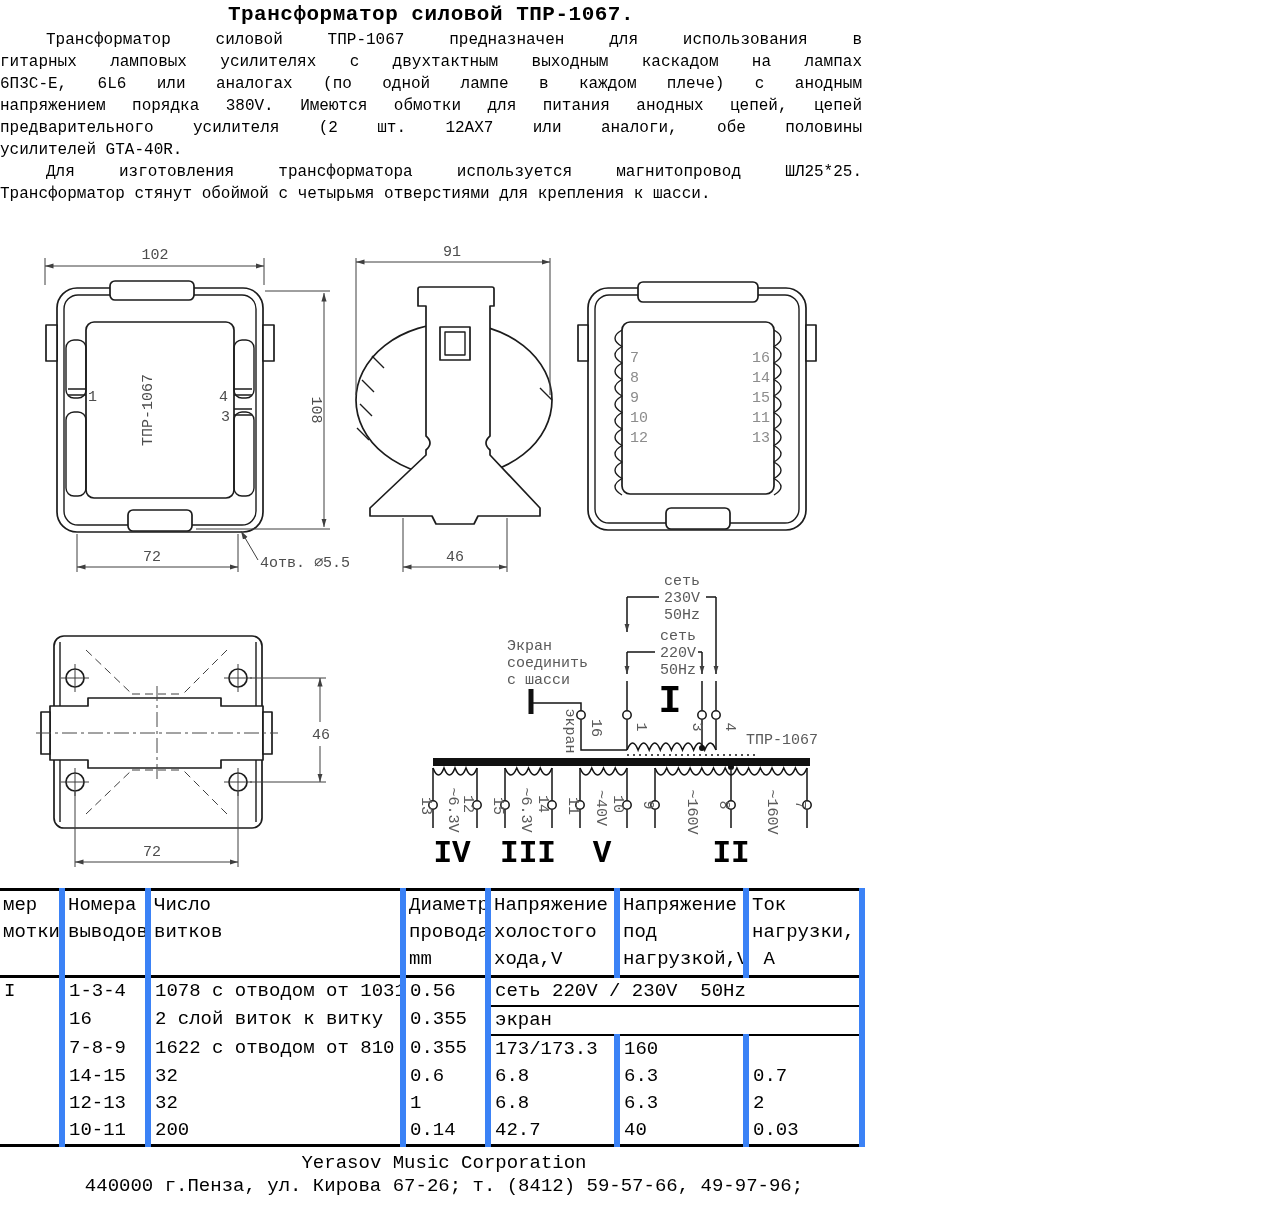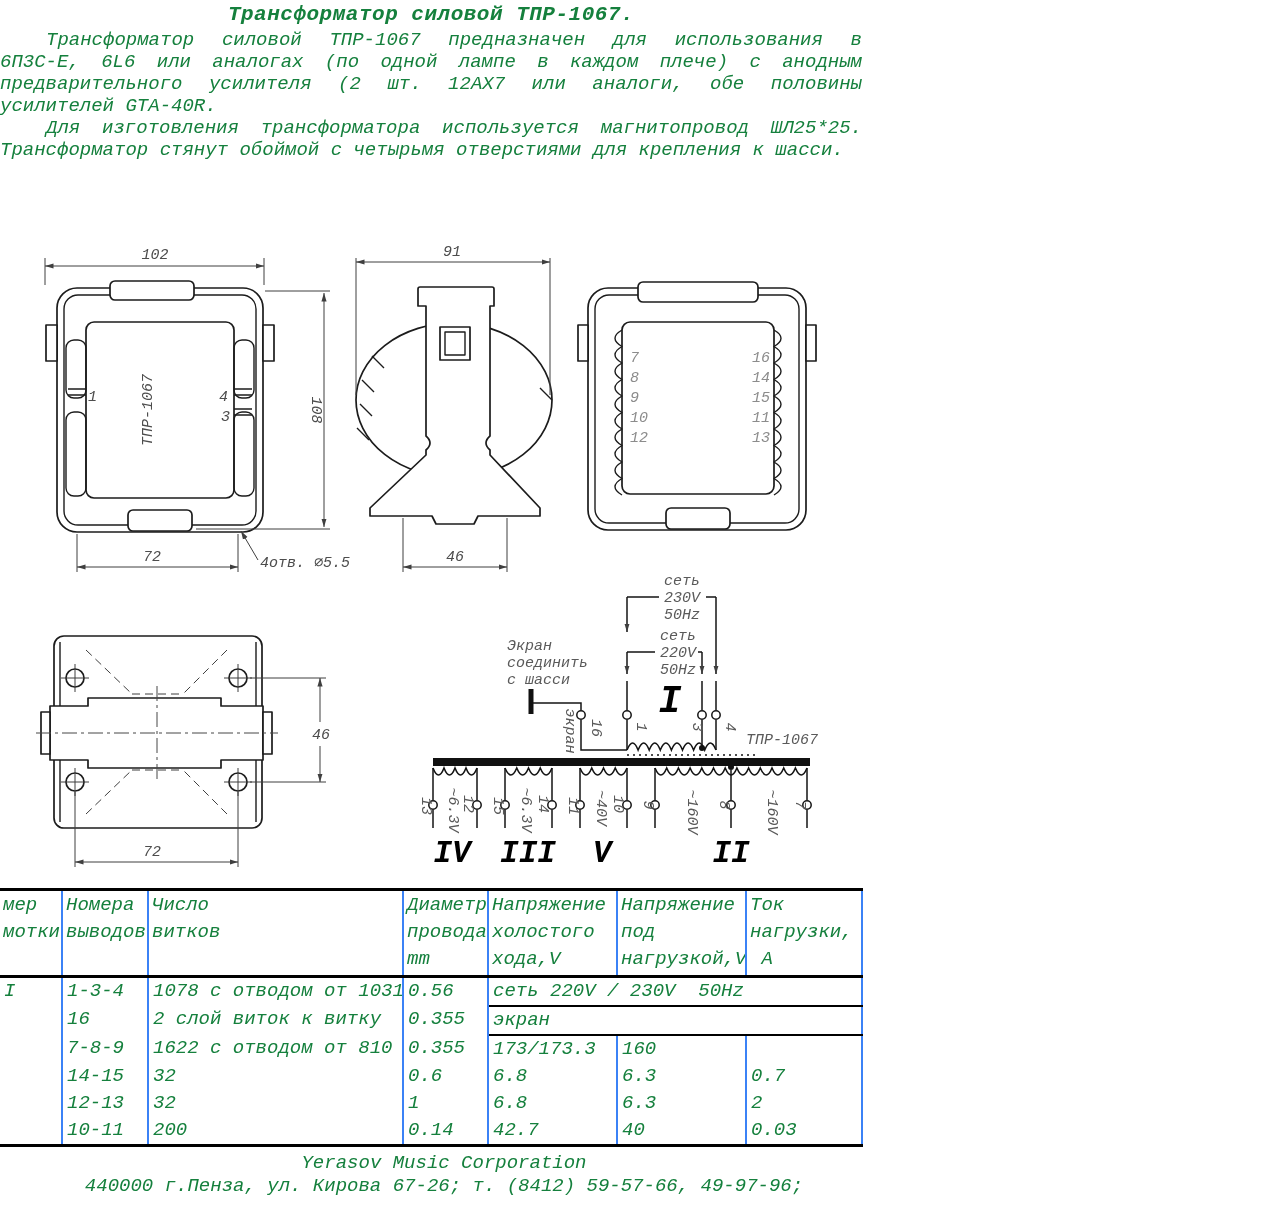--- a/index.html
+++ b/index.html
@@ -1,20 +1,20 @@
 <!DOCTYPE html>
 <html><head>
 <meta charset="utf-8">
 <style>
   html,body{margin:0;padding:0;background:#fff;}
   #page{position:relative;width:1264px;height:1221px;background:#fff;overflow:hidden;
-        font-family:"Liberation Mono","DejaVu Sans Mono",monospace;color:#15803d;font-style:italic;}
+        font-family:"Liberation Mono","DejaVu Sans Mono",monospace;color:#000000;}
   #title{position:absolute;top:3px;left:0;width:862px;text-align:center;
          font-size:21px;font-weight:bold;letter-spacing:.5px;}
-  #paras{position:absolute;top:29px;left:0;width:862px;font-size:19px;line-height:22px;}
+  #paras{position:absolute;top:29px;left:0;width:862px;font-size:16px;line-height:22px;}
   .pline{text-align:justify;text-align-last:justify;white-space:normal;}
   .pline.first{padding-left:46px;}
   .pline.last{text-align-last:left;}
   #draw{position:absolute;left:0;top:240px;}
   #draw text{font-family:"Liberation Mono","DejaVu Sans Mono",monospace;}
   .ln{fill:none;stroke:#1c1c1c;stroke-width:1.7;stroke-linejoin:round;stroke-linecap:round;}
   .ln2{fill:none;stroke:#1c1c1c;stroke-width:1.4;stroke-linejoin:round;}
   .wh{fill:#fff;stroke:#1c1c1c;stroke-width:1.7;stroke-linejoin:round;}
   .lt{fill:none;stroke:#3f3f3f;stroke-width:1;}
   .dim{fill:none;stroke:#3f3f3f;stroke-width:1;}
@@ -23,21 +23,21 @@
   .dot{stroke-dasharray:2 4;}
   .wire{fill:none;stroke:#141414;stroke-width:1.5;}
   .coil{fill:none;stroke:#141414;stroke-width:1.6;}
   .pc{fill:#fff;stroke:#141414;stroke-width:1.5;}
   text.dt{font-size:15px;fill:#4d4d4d;}
   text.pn{font-size:15px;fill:#8c8c8c;}
   text.sg{font-size:15px;fill:#5a5a5a;}
   text.rn{font-family:"Liberation Serif","DejaVu Serif",serif;font-weight:bold;fill:#000;}
   #spec-table{position:absolute;left:0;top:888px;width:862px;border-collapse:collapse;
     table-layout:fixed;font-size:19px;border-top:3px solid #000;border-bottom:3px solid #000;}
-  #spec-table th,#spec-table td{border-right:2px solid #3b82f6;padding:0 0 0 4px;
+  #spec-table th,#spec-table td{border-right:6px solid #3b82f6;padding:0 0 0 4px;
     font-weight:normal;text-align:left;vertical-align:top;overflow:hidden;}
   #spec-table thead th{border-bottom:3px solid #000;height:83px;white-space:pre-wrap;
     line-height:27px;padding-top:1px;padding-left:3px;}
   #spec-table tbody tr{height:27px;}
   #spec-table tbody td{line-height:27px;white-space:pre;}
   td.wind{vertical-align:middle;padding-left:4px;}
   td.span{padding-left:8px;border-bottom:2px solid #000;}
   td.span.center{text-align:center;padding-left:0;}
   #footer{position:absolute;top:1152px;left:13px;width:862px;text-align:center;
     font-size:19px;line-height:23px;}
@@ -47,21 +47,23 @@
 </head>
 <body>
 
 <div id="page">
 
   <div id="title">Трансформатор силовой ТПР-1067.</div>
 
   <div id="paras">
     <div>
         <div class="pline first">Трансформатор силовой ТПР-1067 предназначен для использования в</div>
+        <div class="pline">гитарных ламповых усилителях с двухтактным выходным каскадом на лампах</div>
         <div class="pline">6П3С-Е, 6L6 или аналогах (по одной лампе в каждом плече) с анодным</div>
+        <div class="pline">напряжением порядка 380V. Имеются обмотки для питания анодных цепей, цепей</div>
         <div class="pline">предварительного усилителя (2 шт. 12AX7 или аналоги, обе половины</div>
         <div class="pline last">усилителей GTA-40R.</div>
       </div>
     <div>
         <div class="pline first">Для изготовления трансформатора используется магнитопровод ШЛ25*25.</div>
         <div class="pline last">Трансформатор стянут обоймой с четырьмя отверстиями для крепления к шасси.</div>
       </div>
   </div>
 
   <svg id="draw" width="862" height="648" viewBox="0 240 862 648">

